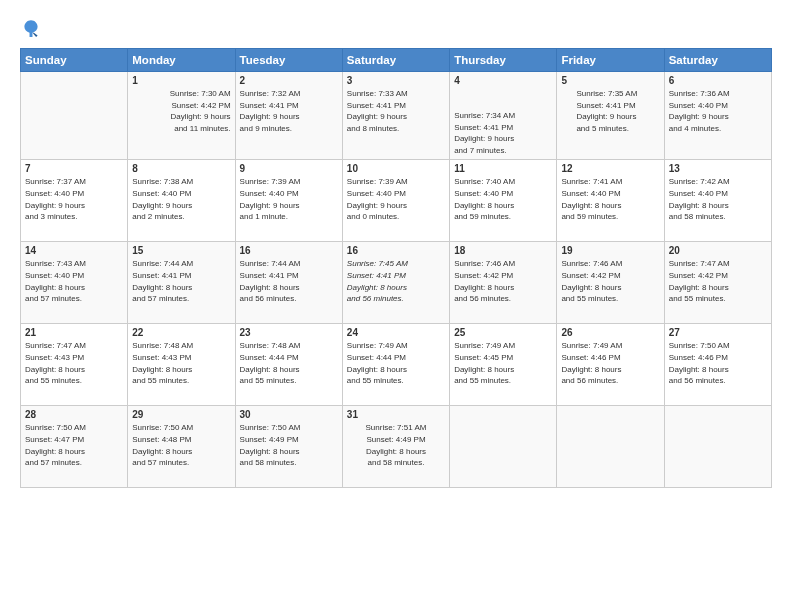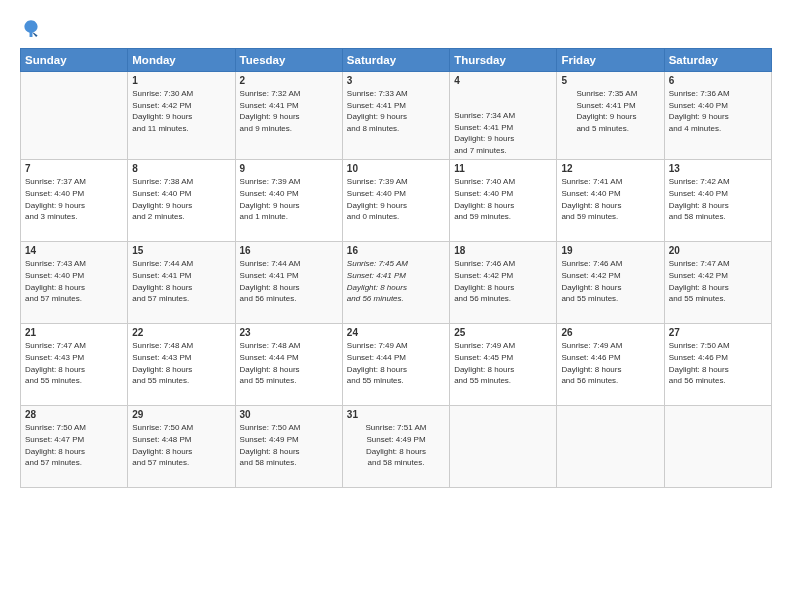--- a/index.html
+++ b/index.html
@@ -119,21 +119,21 @@
           <th>Thursday</th>
           <th>Friday</th>
           <th>Saturday</th>
         </tr>
     </thead>
     <tbody>
     <tr>
           <td></td>
           <td>
             <span class="day-num">1</span>
-            <div class="cell-info" style="white-space: pre-line;">Sunrise: 7:30 AM
+            <div class="cell-info" style="white-space: pre-line; text-align: right;">Sunrise: 7:30 AM
 Sunset: 4:42 PM
 Daylight: 9 hours
 and 11 minutes.</div>
           </td>
           <td>
             <span class="day-num">2</span>
             <div class="cell-info" style="white-space: pre-line;">Sunrise: 7:32 AM
 Sunset: 4:41 PM
 Daylight: 9 hours
 and 9 minutes.</div>

